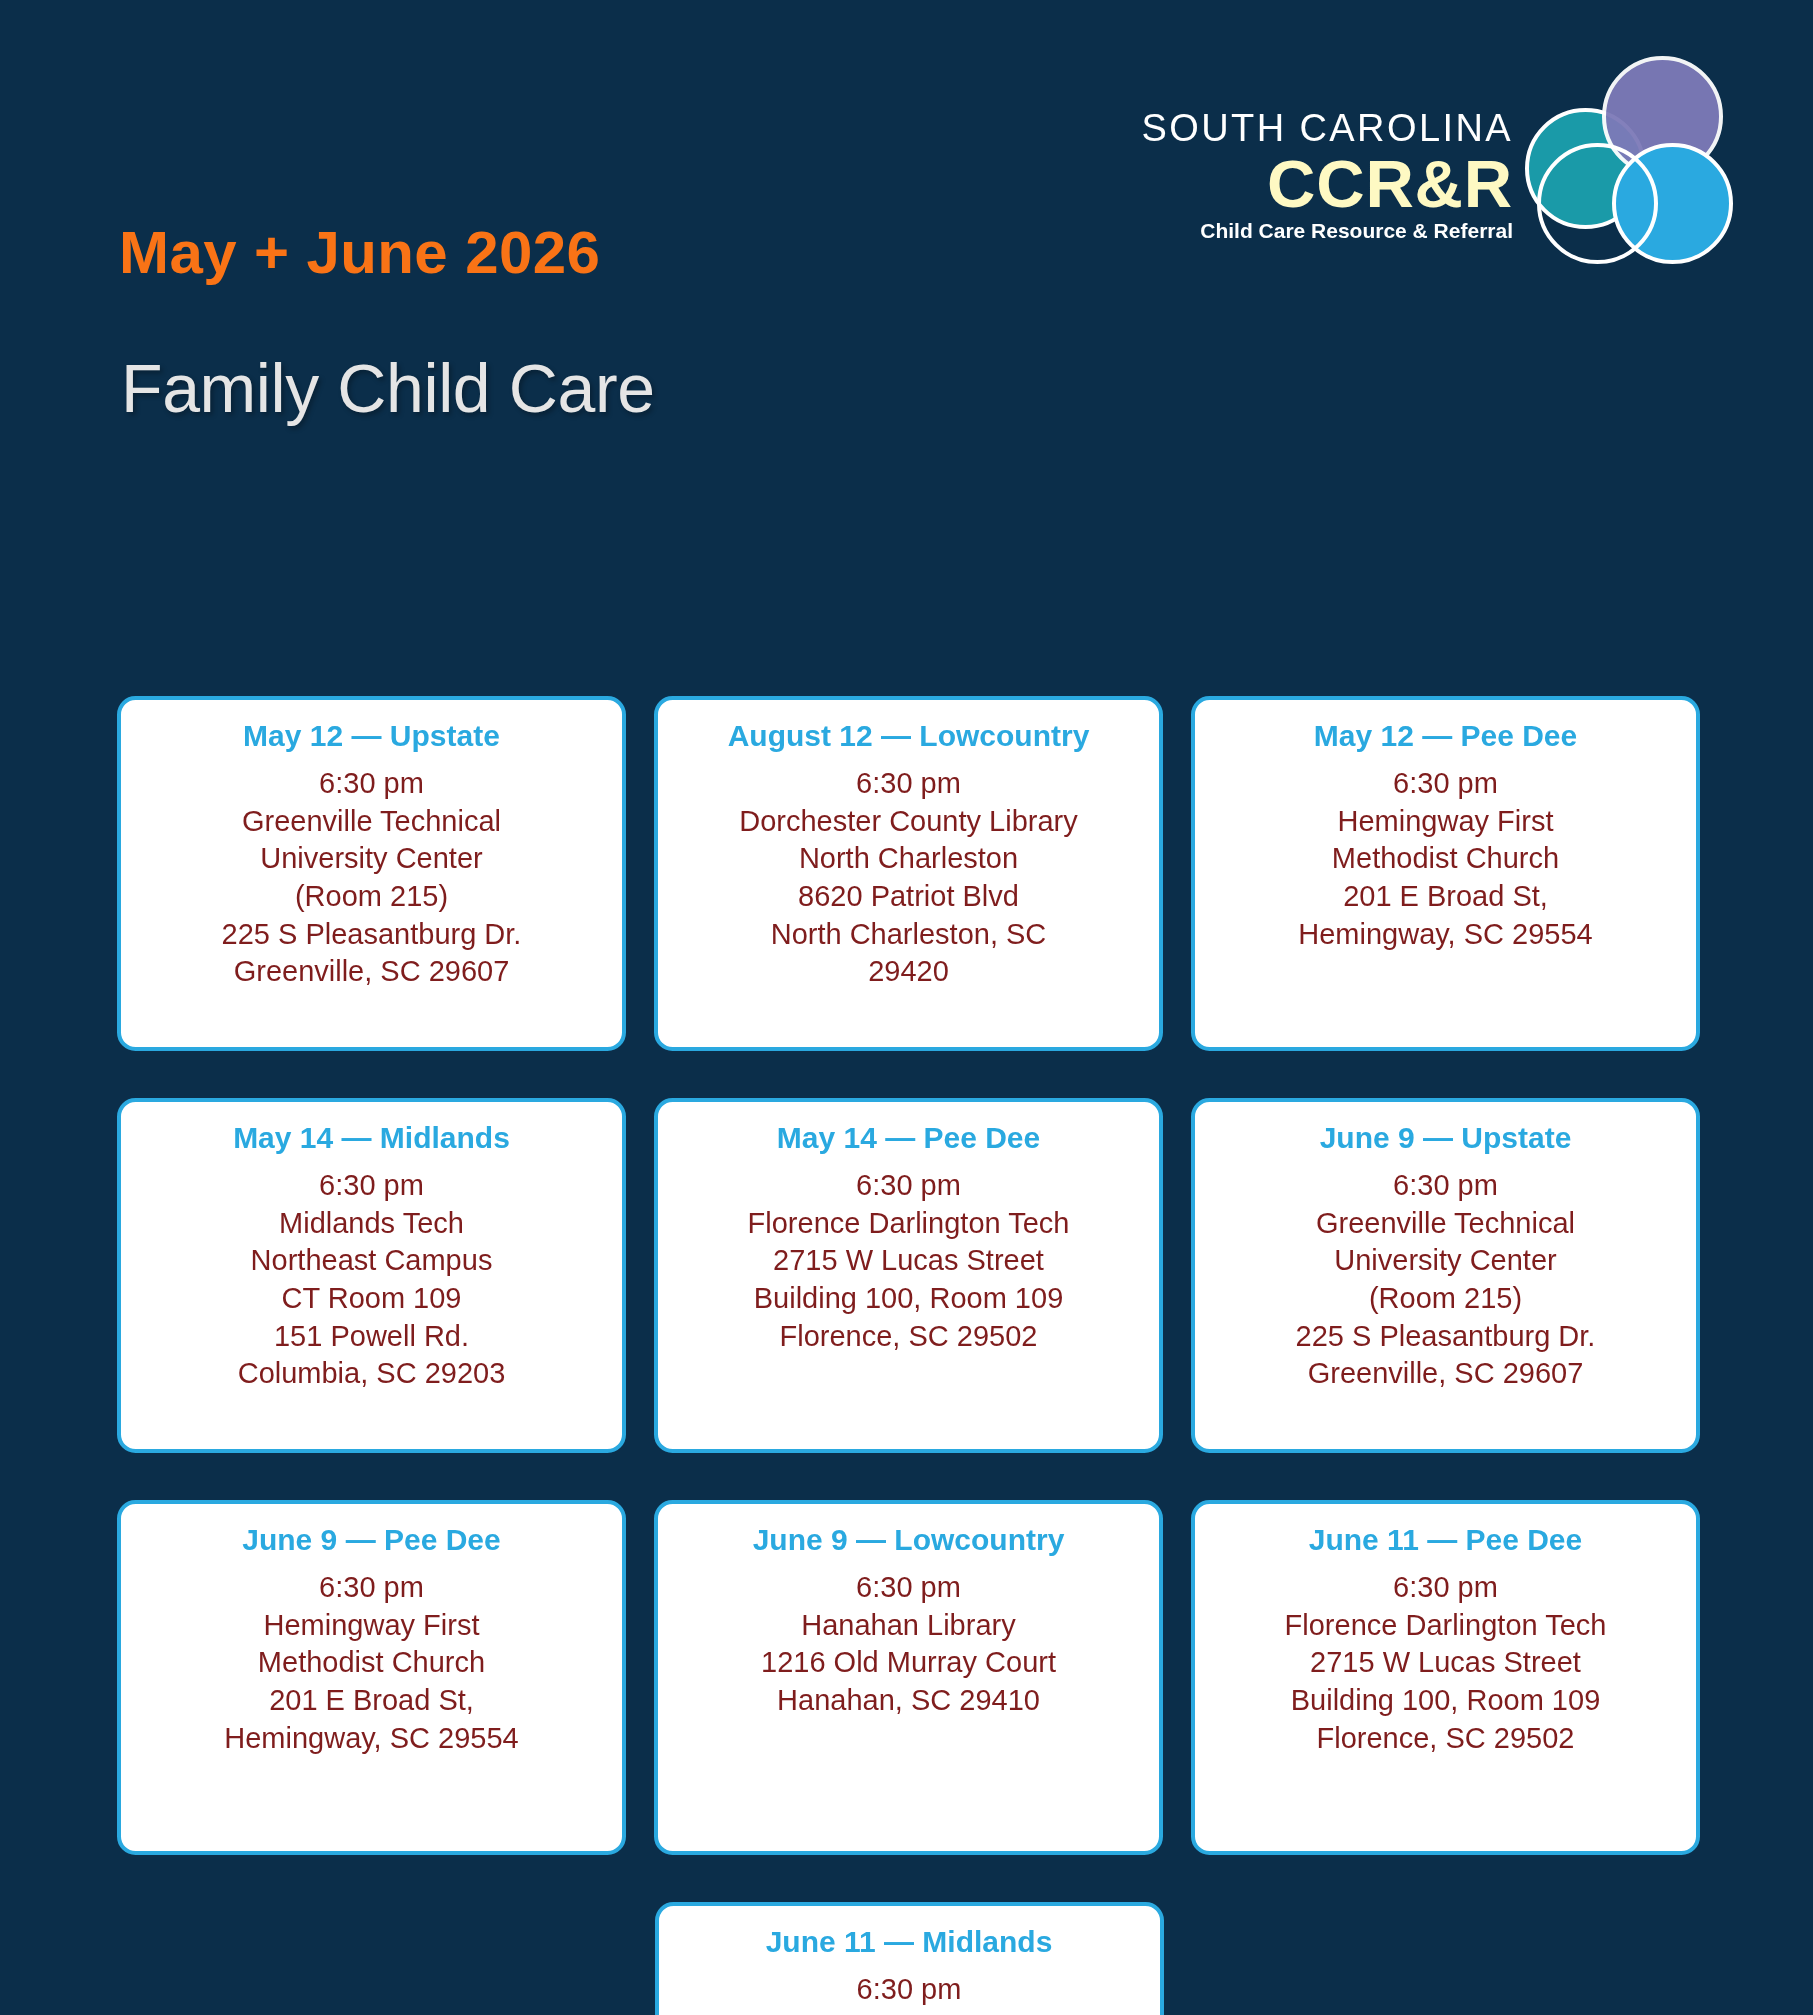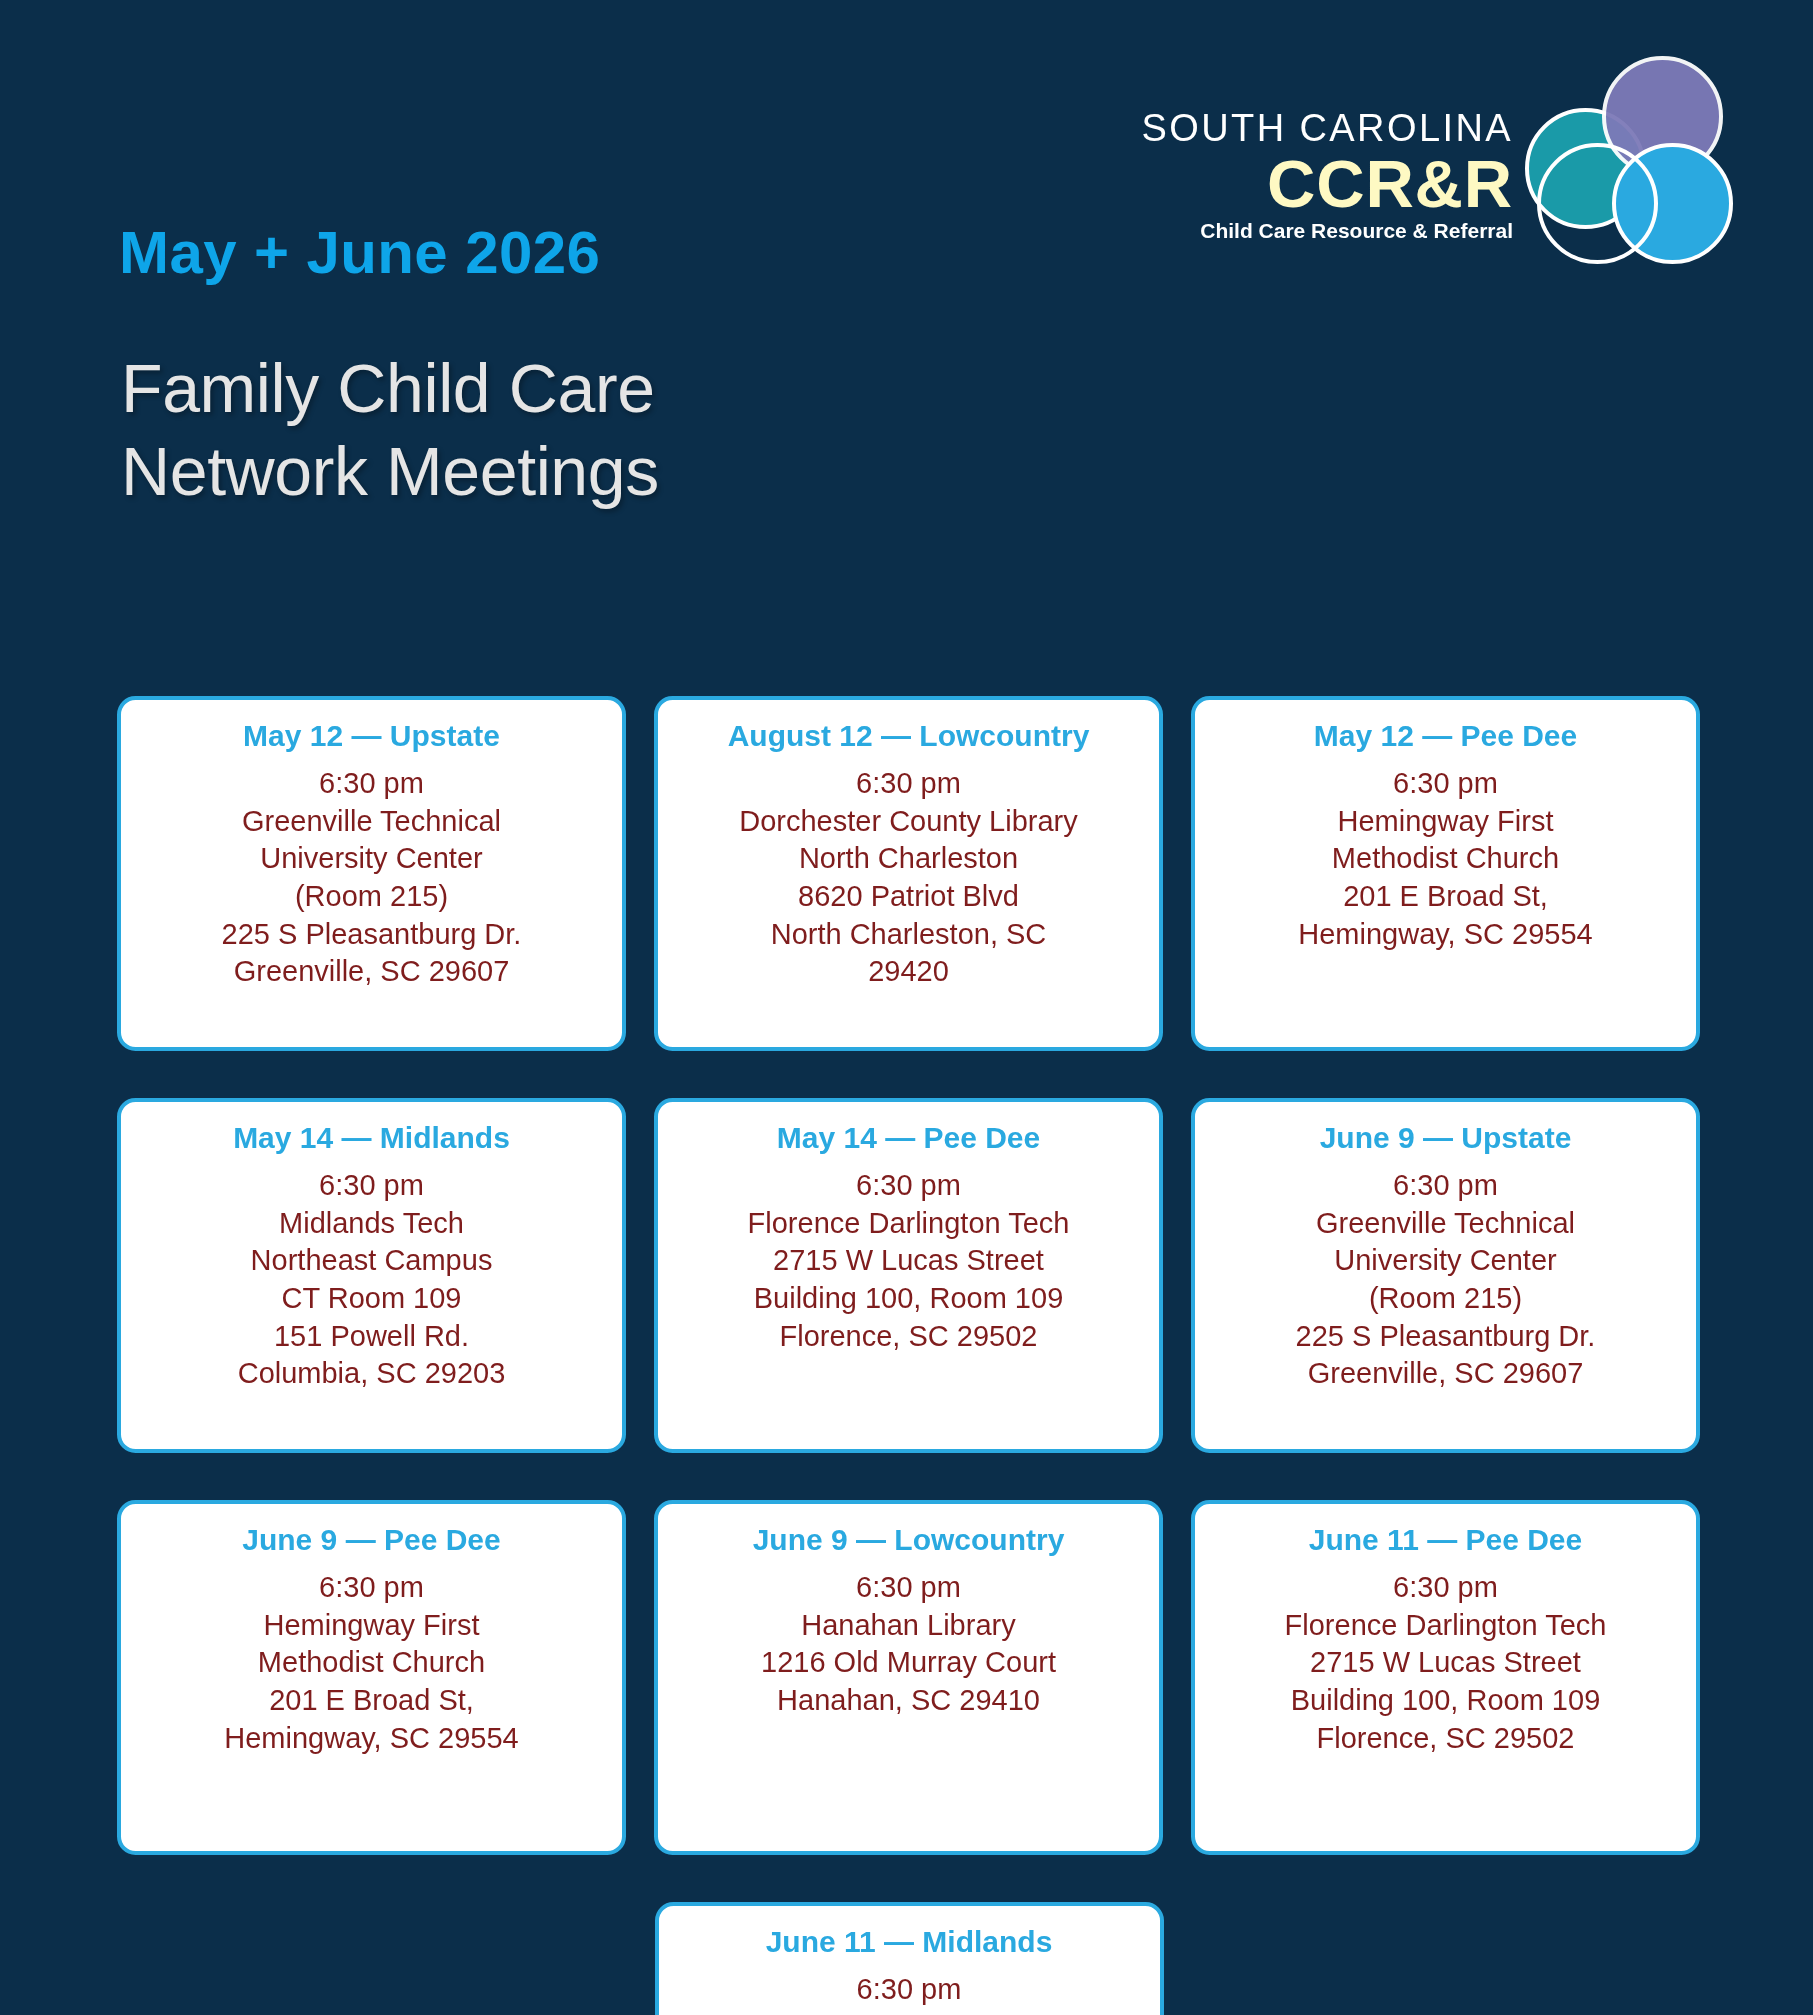--- a/index.html
+++ b/index.html
@@ -82,21 +82,21 @@
   .c-purp  { width: 121px; height: 121px; left: 77px; top: 0px;    background: #7d7ab8; opacity: .95; }
   .c-blue  { width: 121px; height: 121px; left: 87px; top: 87px;  background: #2aa9e0; }
   .c-ring  { width: 121px; height: 121px; left: 12px;  top: 87px;  background: transparent; }
 
   .dates {
     position: absolute;
     left: 119px;
     top: 218px;
     font-size: 60px;
     font-weight: bold;
-    color: #0ea5e9;
+    color: #f97316;
     letter-spacing: 0.4px;
   }
 
   .title {
     position: absolute;
     left: 121px;
     top: 347px;
     color: #e5e5e5;
     font-size: 68px;
     font-weight: normal;
@@ -166,21 +166,20 @@
         <div class="circ c-purp"></div>
         <div class="circ c-blue"></div>
         <div class="circ c-ring"></div>
       </div>
     </div>
 
     <div class="dates">May + June 2026</div>
 
     <div class="title">
       <span class="line">Family Child Care</span>
-      <span class="line">Network Meetings</span>
     </div>
   </div>
 
   <div class="grid">
 
     <div class="row">
       <div class="card tall">
         <div class="card-title">May 12 — Upstate</div>
         <div class="card-body">6:30 pm
 Greenville Technical

